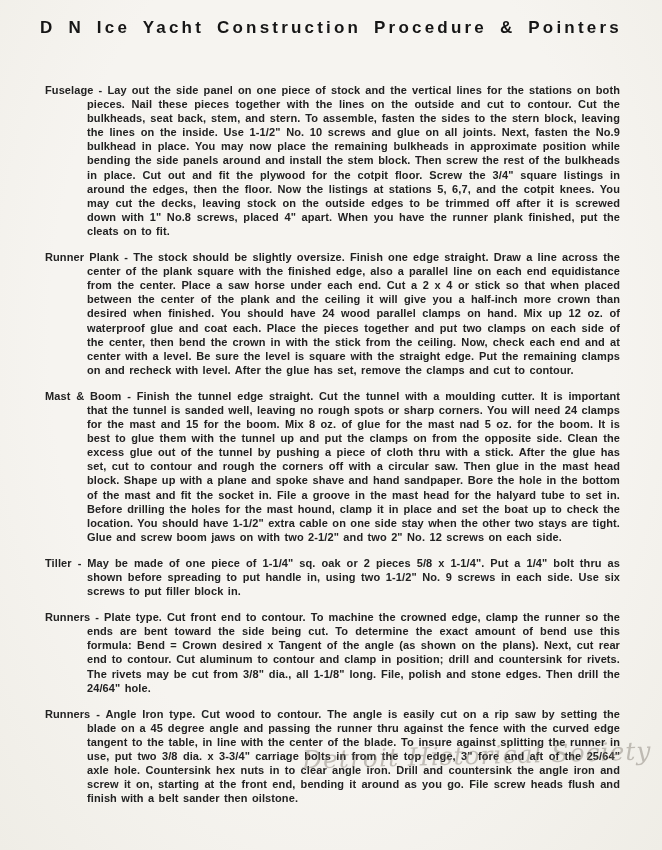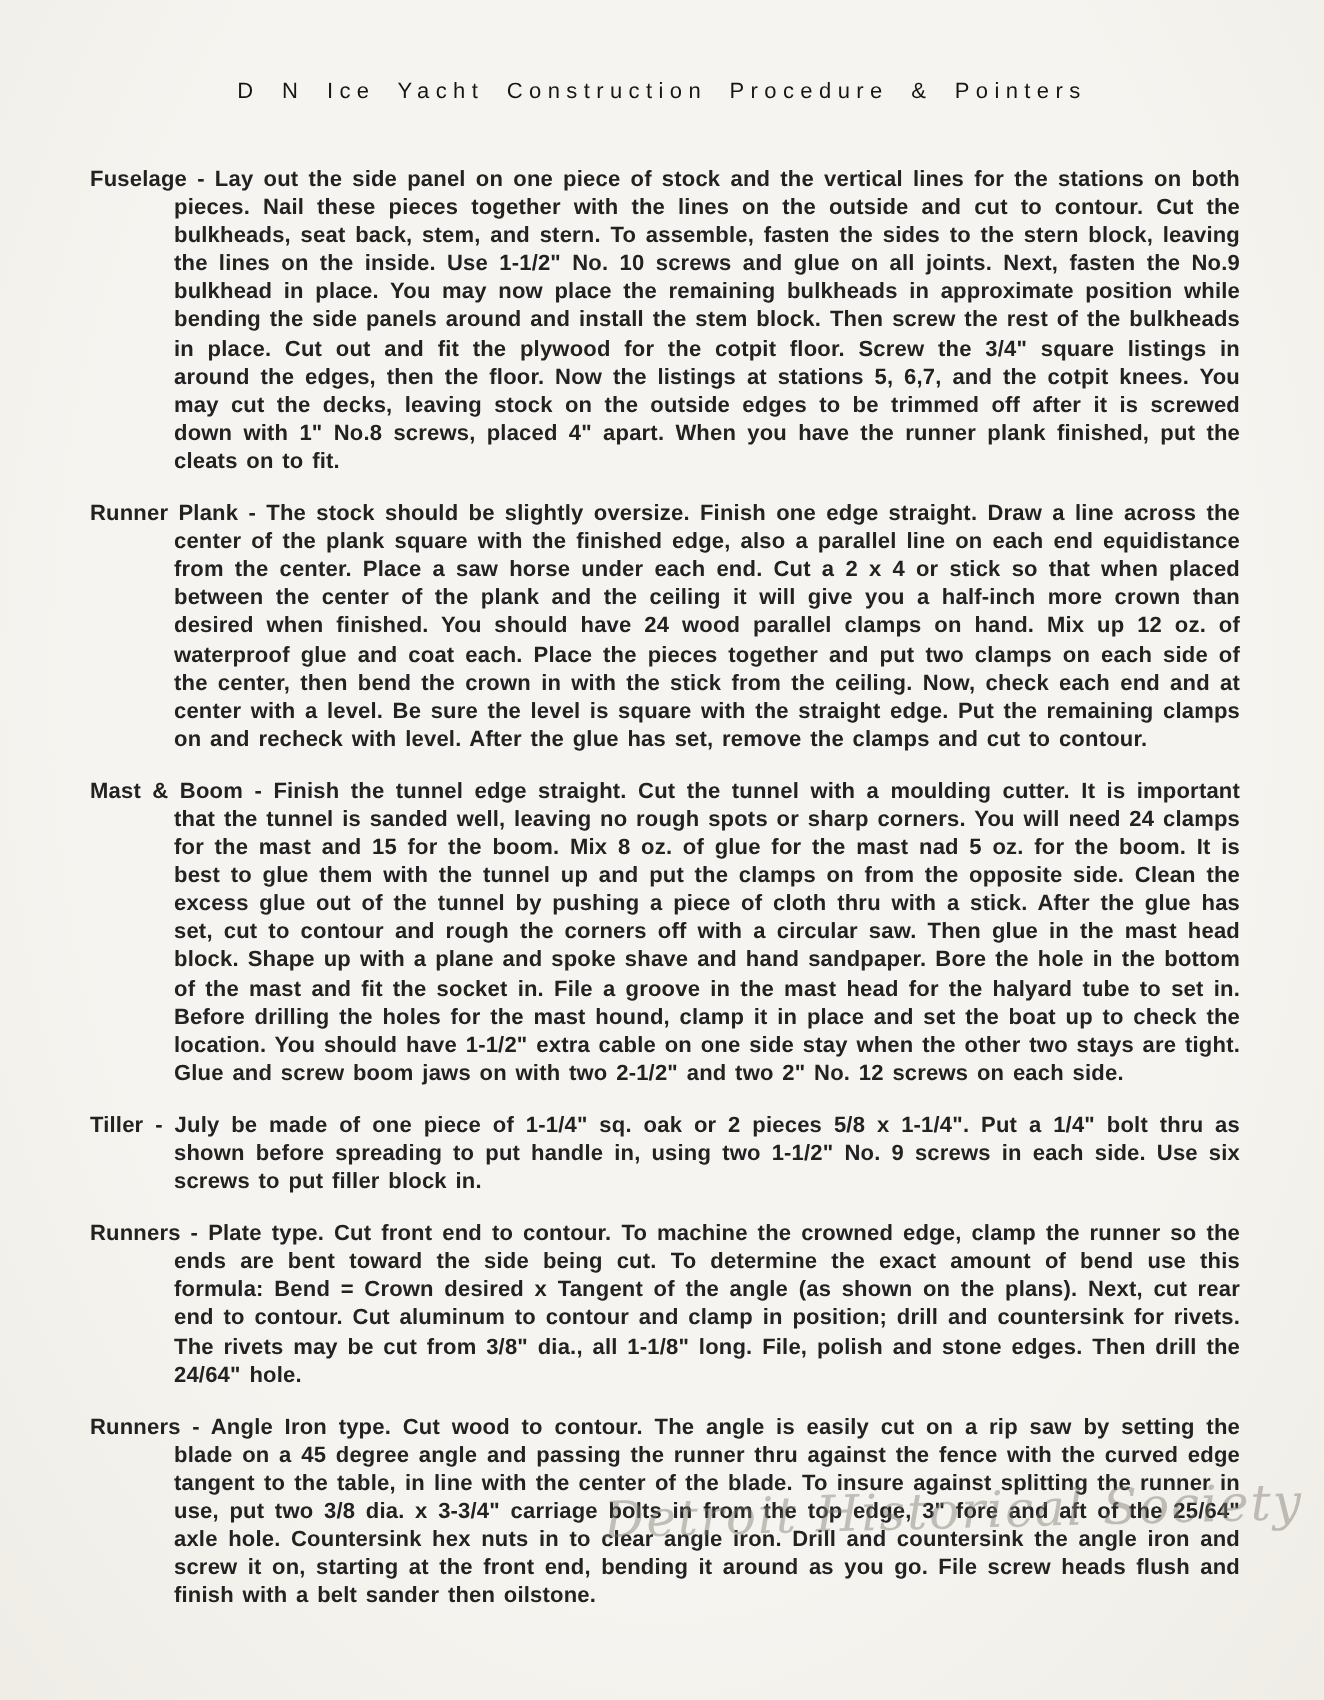--- a/index.html
+++ b/index.html
@@ -13,24 +13,24 @@
     height: 850px;
     margin: 0 auto;
     background: #f4f2ed;
     background-image: radial-gradient(ellipse at 50% 40%, #f6f4f0 60%, #efede6 100%);
     overflow: hidden;
     font-family: "Liberation Sans", sans-serif;
     color: #1f1f1f;
   }
   .title {
     margin: 0;
-    padding-top: 40px;
+    padding-top: 18px;
     text-align: center;
-    font-size: 11px;
-    font-weight: normal;
+    font-size: 17px;
+    font-weight: bold;
     letter-spacing: 3.2px;
     word-spacing: 5px;
     color: #161616;
   }
   .content {
     position: absolute;
     top: 71px;
     left: 33px;
     width: 599px;
   }
@@ -80,21 +80,21 @@
   <h1 class="title">D N Ice Yacht Construction Procedure &amp; Pointers</h1>
 
   <div class="content">
 
     <p class="section"><span>Fuselage</span><span> - </span><span>Lay out the side panel on one piece of stock and the vertical lines for the stations on both pieces.  Nail these pieces together with the lines on the outside and cut to contour.  Cut the bulkheads, seat back, stem, and stern.  To assemble, fasten the sides to the stern block, leaving the lines on the inside.  Use 1-1/2" No. 10 screws and glue on all joints.  Next, fasten the No.9 bulkhead in place.  You may now place the remaining bulkheads in approximate position while bending the side panels around and install the stem block.  Then screw the rest of the bulkheads in place.  Cut out and fit the plywood for the cotpit floor.  Screw the 3/4" square listings in around the edges, then the floor.  Now the listings at stations 5, 6,7, and the cotpit knees.  You may cut the decks, leaving stock on the outside edges to be trimmed off after it is screwed down with 1" No.8 screws, placed 4" apart.  When you have the runner plank finished, put the cleats on to fit.</span></p>
 
     <p class="section"><span>Runner Plank</span><span> - </span><span>The stock should be slightly oversize.  Finish one edge straight.  Draw a line across the center of the plank square with the finished edge, also a parallel line on each end equidistance from the center.  Place a saw horse under each end.  Cut a 2 x 4 or stick so that when placed between the center of the plank and the ceiling it will give you a half-inch more crown than desired when finished.  You should have 24 wood parallel clamps on hand.  Mix up 12 oz. of waterproof glue and coat each.  Place the pieces together and put two clamps on each side of the center, then bend the crown in with the stick from the ceiling.  Now, check each end and at center with a level.  Be sure the level is square with the straight edge.  Put the remaining clamps on and recheck with level.  After the glue has set, remove the clamps and cut to contour.</span></p>
 
     <p class="section"><span>Mast &amp; Boom</span><span> - </span><span>Finish the tunnel edge straight.  Cut the tunnel with a moulding cutter.  It is important that the tunnel is sanded well, leaving no rough spots or sharp corners.  You will need 24 clamps for the mast and 15 for the boom.  Mix 8 oz. of glue for the mast nad 5 oz. for the boom.  It is best to glue them with the tunnel up and put the clamps on from the opposite side.  Clean the excess glue out of the tunnel by pushing a piece of cloth thru with a stick.  After the glue has set, cut to contour and rough the corners off with a circular saw.  Then glue in the mast head block.  Shape up with a plane and spoke shave and hand sandpaper.  Bore the hole in the bottom of the mast and fit the socket in.  File a groove in the mast head for the halyard tube to set in.  Before drilling the holes for the mast hound, clamp it in place and set the boat up to check the location.  You should have 1-1/2" extra cable on one side stay when the other two stays are tight.  Glue and screw boom jaws on with two 2-1/2" and two 2" No. 12 screws on each side.</span></p>
 
-    <p class="section"><span>Tiller</span><span> - </span><span>July be made of one piece of 1-1/4" sq. oak or 2 pieces 5/8 x 1-1/4".  Put a 1/4" bolt thru as shown before spreading to put handle in, using two 1-1/2" No. 9 screws in each side.  Use six screws to put filler block in.</span></p>
+    <p class="section"><span>Tiller</span><span> - </span><span>May be made of one piece of 1-1/4" sq. oak or 2 pieces 5/8 x 1-1/4".  Put a 1/4" bolt thru as shown before spreading to put handle in, using two 1-1/2" No. 9 screws in each side.  Use six screws to put filler block in.</span></p>
 
     <p class="section"><span>Runners</span><span> - </span><span>Plate type.  Cut front end to contour.  To machine the crowned edge, clamp the runner so the ends are bent toward the side being cut.  To determine the exact amount of bend use this formula:  Bend = Crown desired x Tangent of the angle (as shown on the plans).  Next, cut rear end to contour.  Cut aluminum to contour and clamp in position; drill and countersink for rivets.  The rivets may be cut from 3/8" dia., all 1-1/8" long.  File, polish and stone edges.  Then drill the 24/64" hole.</span></p>
 
     <p class="section"><span>Runners</span><span> - </span><span>Angle Iron type.  Cut wood to contour.  The angle is easily cut on a rip saw by setting the blade on a 45 degree angle and passing the runner thru against the fence with the curved edge tangent to the table, in line with the center of the blade.  To insure against splitting the runner in use, put two 3/8 dia. x 3-3/4" carriage bolts in from the top edge, 3" fore and aft of the 25/64" axle hole.  Countersink hex nuts in to clear angle iron.  Drill and countersink the angle iron and screw it on, starting at the front end, bending it around as you go.  File screw heads flush and finish with a belt sander then oilstone.</span></p>
 
   </div>
 
   <div class="watermark">Detroit Historical Society</div>
 
 

